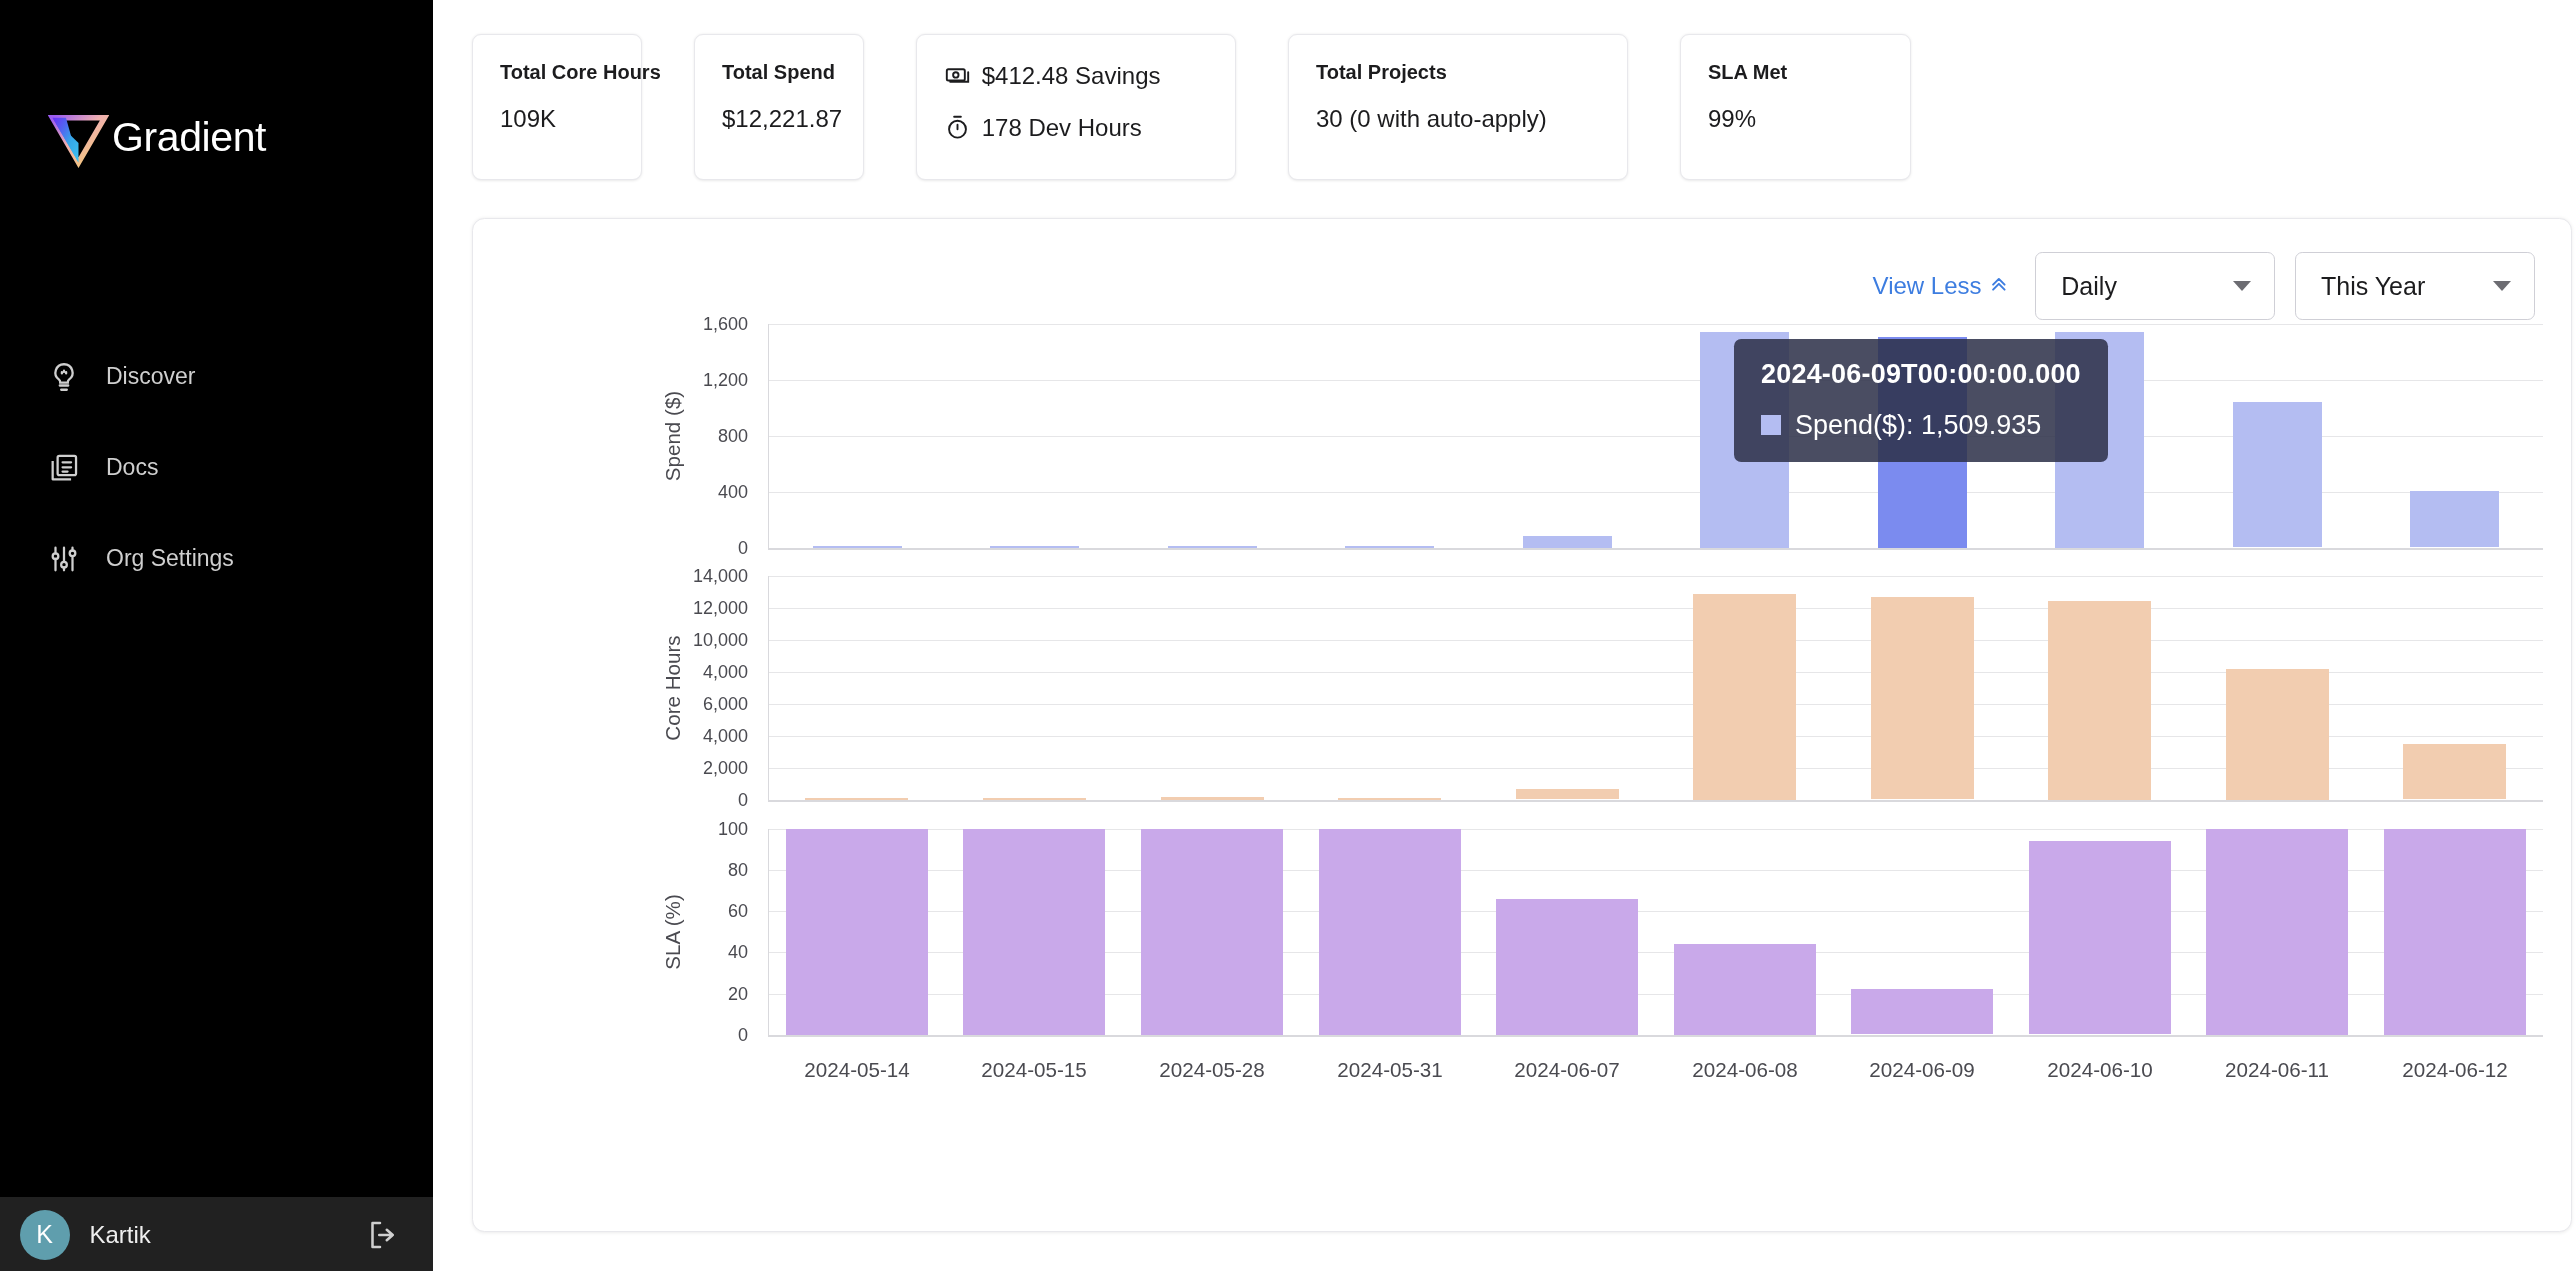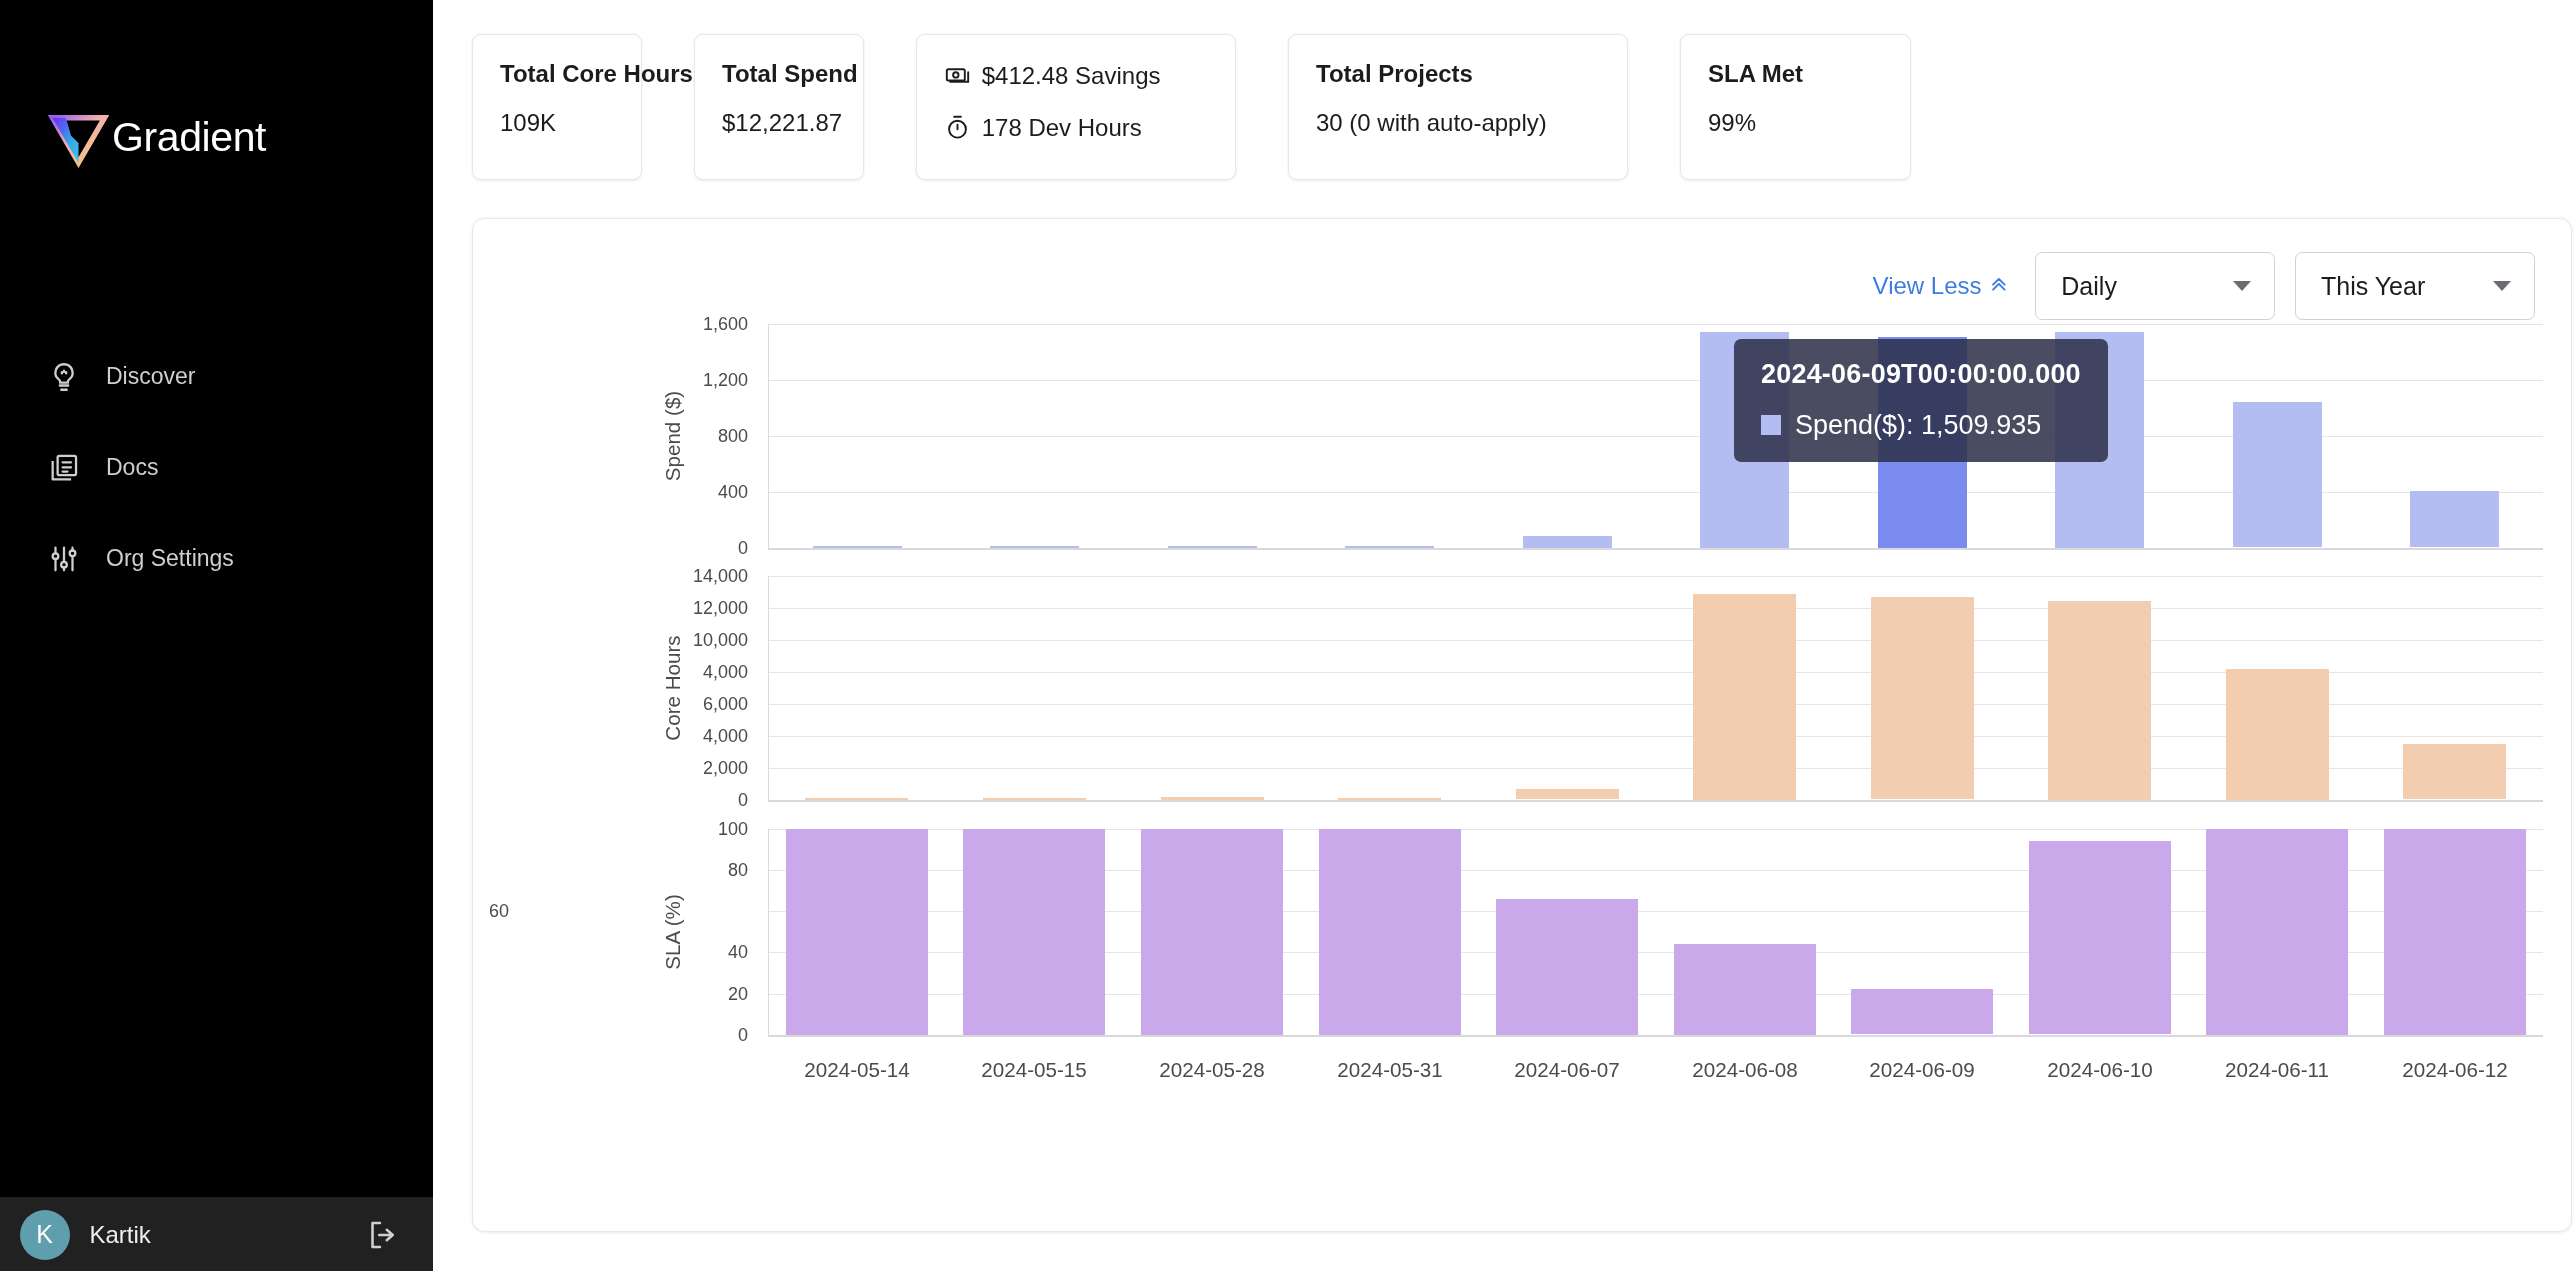--- a/index.html
+++ b/index.html
@@ -72,21 +72,21 @@
     border: 0.9px solid #e8e8ec;
     border-radius: 9px;
     box-shadow: 0 0.9px 2.7px rgba(0,0,0,0.09);
     padding: 27px 27px 27px 27px;
     height: 146px;
     display: flex; flex-direction: column; justify-content: flex-start;
     margin-right: 52px;
   }
   .stat-card:last-child { margin-right: 8px; }
   .stat-label {
-    font-size: 24px; color: #1c1c1e; font-weight: 700;
+    font-size: 20px; color: #1c1c1e; font-weight: 700;
     white-space: nowrap; line-height: 1;
   }
   .stat-value {
     font-size: 24px; color: #1c1c1e; font-weight: 400;
     margin-top: 25px; white-space: nowrap; line-height: 1;
     display: flex; align-items: center; gap: 10.7px;
   }
   .stat-line {
     font-size: 24px; color: #1c1c1e; font-weight: 400;
     white-space: nowrap; line-height: 1;
@@ -399,21 +399,21 @@
             <div class="bar bar-core" style="left: 1930px; width: 103px; height: 55px; top: 168px; bottom: auto;"></div>
           </div>
           <div class="panel" style="top: 512px; height: 224px;">
             <div class="axis-title" style="left: 188px; top: 103px; transform: rotate(-90deg) translateX(-50%);">SLA (%)</div>
             <div class="tick" style="top: 206px; left: 0px; width: 275px; text-align: right; position: absolute;">0</div>
             <div class="axisline" style="left: 295px; width: 1775px; top: 206px; position: absolute;"></div>
             <div class="tick" style="top: 165px; left: 0px; width: 275px; text-align: right; position: absolute;">20</div>
             <div class="gridline" style="left: 295px; width: 1775px; top: 165px; position: absolute;"></div>
             <div class="tick" style="top: 123px; left: 0px; width: 275px; text-align: right; position: absolute;">40</div>
             <div class="gridline" style="left: 295px; width: 1775px; top: 123px; position: absolute;"></div>
-            <div class="tick" style="top: 82px; left: 16px; width: 275px; position: absolute;">60</div>
+            <div class="tick" style="top: 82px; left: 0px; width: 275px; text-align: right; position: absolute;">60</div>
             <div class="gridline" style="left: 295px; width: 1775px; top: 82px; position: absolute;"></div>
             <div class="tick" style="top: 41px; left: 0px; width: 275px; text-align: right; position: absolute;">80</div>
             <div class="gridline" style="left: 295px; width: 1775px; top: 41px; position: absolute;"></div>
             <div class="tick" style="top: 0px; left: 0px; width: 275px; text-align: right; position: absolute;">100</div>
             <div class="gridline" style="left: 295px; width: 1775px; top: 0px; position: absolute;"></div>
             <div class="vaxis" style="left: 295px; top: 0px; height: 206px;"></div>
             <div class="bar bar-sla" style="left: 313px; width: 142px; height: 206px; top: 0px; bottom: auto;"></div>
             <div class="bar bar-sla" style="left: 490px; width: 142px; height: 206px; top: 0px; bottom: auto;"></div>
             <div class="bar bar-sla" style="left: 668px; width: 142px; height: 206px; top: 0px; bottom: auto;"></div>
             <div class="bar bar-sla" style="left: 846px; width: 142px; height: 206px; top: 0px; bottom: auto;"></div>

